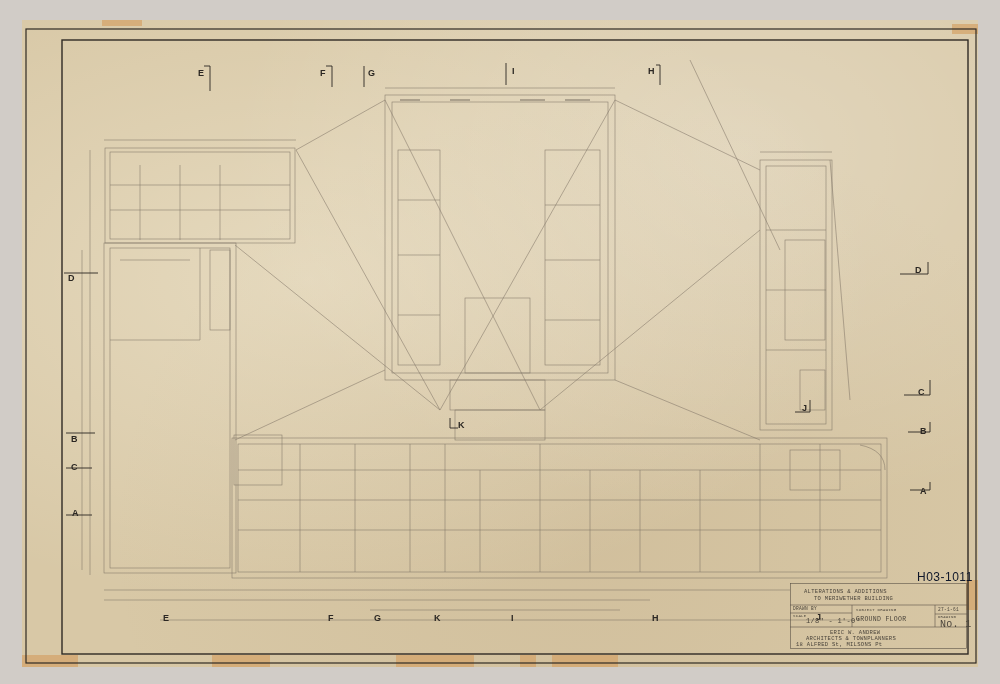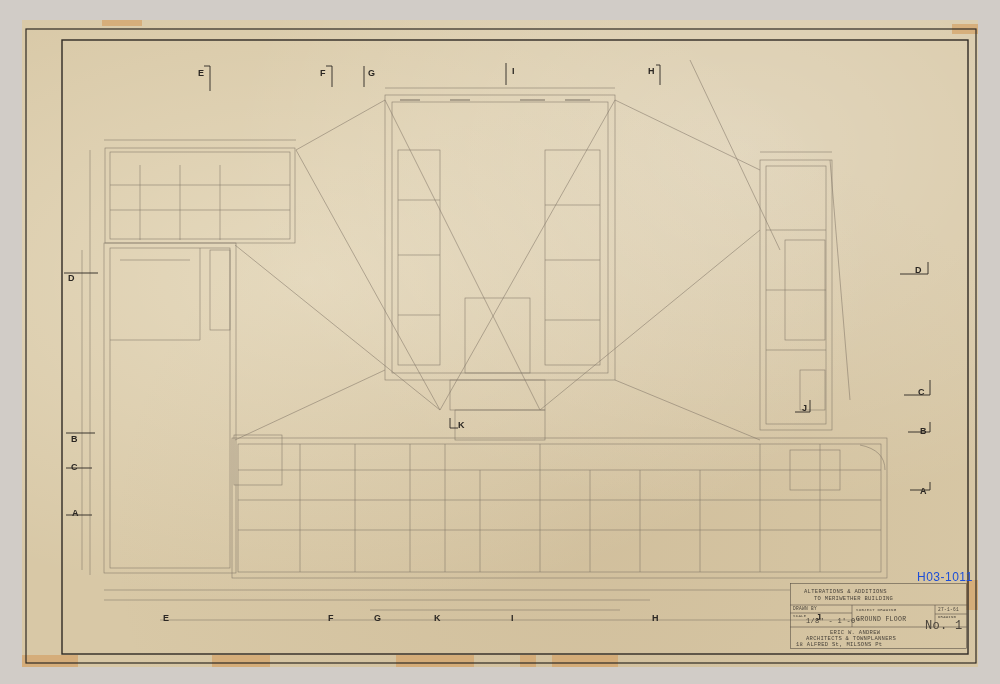--- a/index.html
+++ b/index.html
@@ -6,21 +6,21 @@
   body{width:1000px;height:684px;background:#d1ccc7;position:relative;overflow:hidden;font-family:"Liberation Sans",sans-serif;}
   .sheet{position:absolute;left:22px;top:20px;width:956px;height:647px;background:#d8c8a6;
     background-image:radial-gradient(ellipse at 30% 40%, rgba(255,250,235,0.35), rgba(0,0,0,0) 60%),
       radial-gradient(ellipse at 75% 20%, rgba(255,255,255,0.25), rgba(0,0,0,0) 50%),
       radial-gradient(ellipse at 60% 80%, rgba(160,130,90,0.12), rgba(0,0,0,0) 60%);}
   .tape{position:absolute;background:#d4a46b;opacity:0.75;}
   svg{position:absolute;left:0;top:0;}
   .grid-label{position:absolute;font-size:9px;font-weight:bold;color:#2b2723;font-family:"Liberation Sans",sans-serif;}
   .title-block{position:absolute;left:790px;top:583px;width:177px;height:66px;font-family:"Liberation Mono",monospace;color:#4a443b;}
   .tb-row{position:absolute;font-size:5.5px;letter-spacing:0.3px;white-space:nowrap;}
-  .ref{position:absolute;left:917px;top:570px;font-size:12px;color:#1d4ed8;font-family:"Liberation Sans",sans-serif;letter-spacing:0.5px;}
+  .ref{position:absolute;left:917px;top:570px;font-size:12px;color:#0f172a;font-family:"Liberation Sans",sans-serif;letter-spacing:0.5px;}
 </style>
 </head>
 <body>
 
 <div class="sheet">
   <div class="tape" style="left:80px;top:0;width:40px;height:6px;"></div>
   <div class="tape" style="left:930px;top:4px;width:26px;height:10px;"></div>
   <div class="tape" style="left:0;top:635px;width:56px;height:12px;"></div>
   <div class="tape" style="left:190px;top:635px;width:58px;height:12px;"></div>
   <div class="tape" style="left:374px;top:635px;width:78px;height:12px;"></div>
@@ -183,17 +183,17 @@
   </svg>
   <span class="tb-row" style="left:14px;top:5px;">ALTERATIONS &amp; ADDITIONS</span>
   <span class="tb-row" style="left:24px;top:12px;">TO MERIWETHER BUILDING</span>
   <span class="tb-row" style="left:3px;top:23px;font-size:4.5px;">DRAWN BY</span>
   <span class="tb-row" style="left:3px;top:31px;font-size:4px;">SCALE</span>
   <span class="tb-row" style="left:16px;top:34px;font-size:7px;">1/8" - 1'-0"</span>
   <span class="tb-row" style="left:66px;top:25px;font-size:4px;">SUBJECT DRAWING</span>
   <span class="tb-row" style="left:66px;top:33px;font-size:6.5px;">GROUND FLOOR</span>
   <span class="tb-row" style="left:148px;top:24px;font-size:4.5px;">27-1-61</span>
   <span class="tb-row" style="left:148px;top:32px;font-size:3.8px;">DRAWING</span>
-  <span class="tb-row" style="left:135px;top:36px;font-size:12px;">No. 1</span>
+  <span class="tb-row" style="left:150px;top:36px;font-size:10px;">No. 1</span>
   <span class="tb-row" style="left:40px;top:46px;">ERIC W. ANDREW</span>
   <span class="tb-row" style="left:16px;top:52px;">ARCHITECTS &amp; TOWNPLANNERS</span>
   <span class="tb-row" style="left:6px;top:58px;">18 ALFRED St, MILSONS Pt</span>
 </div>
 
 </body></html>

